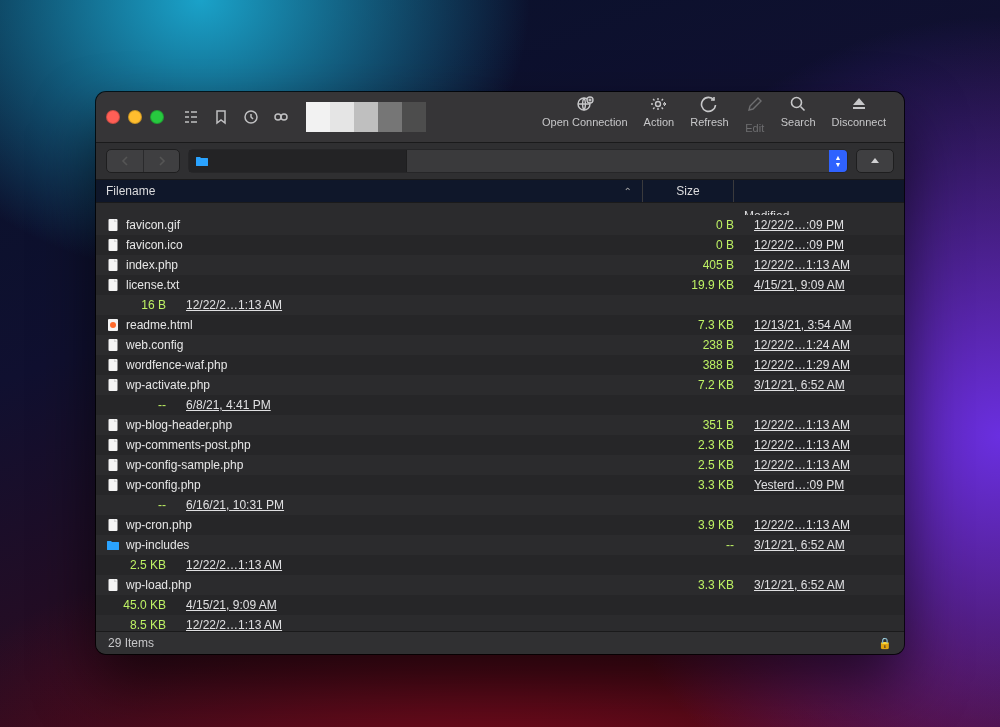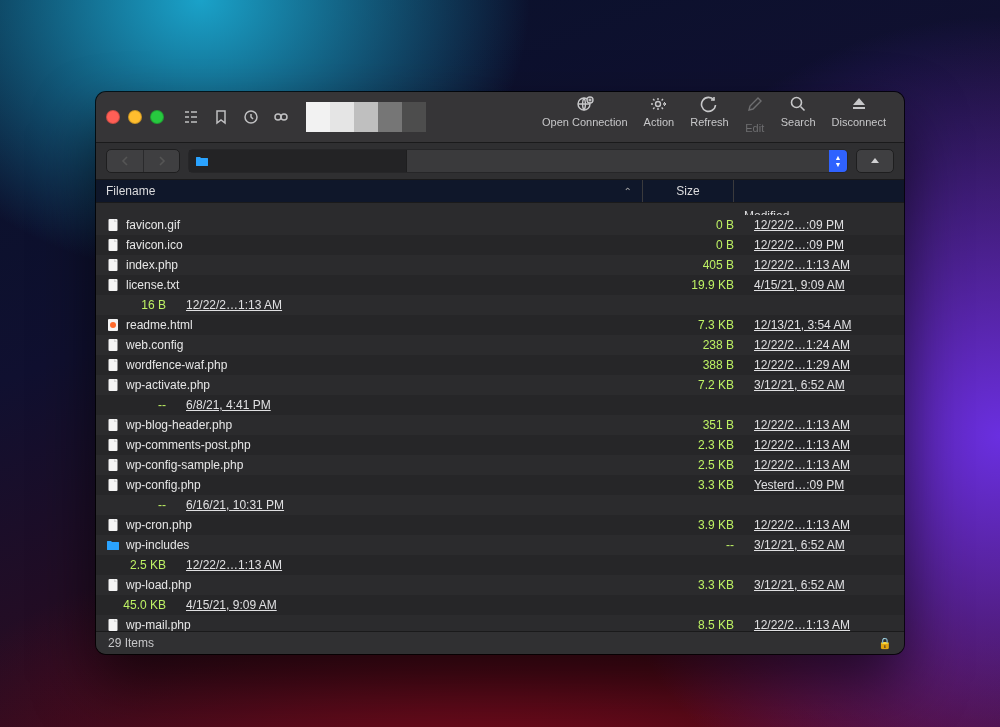--- a/index.html
+++ b/index.html
@@ -491,29 +491,20 @@
           <span>wp-load.php</span>
         </div>
         <div class="cell-size">3.3 KB</div>
         <div class="cell-mod">3/12/21, 6:52 AM</div>
       </div>
       <div class="row">
         <div class="cell-size">45.0 KB</div>
         <div class="cell-mod">4/15/21, 9:09 AM</div>
       </div>
       <div class="row">
-        <div class="cell-name">
-          <span class="file-ico">
-            <svg class="ic-doc" viewBox="0 0 14 14">
-              <rect x="2.5" y="1" width="9" height="12" rx="1"></rect>
-              <path d="M8 1v3h3z"></path>
-            </svg>
-          </span>
-          <span>wp-mail.php</span>
-        </div>
         <div class="cell-size">8.5 KB</div>
         <div class="cell-mod">12/22/2…1:13 AM</div>
       </div>
     </div>
 
   <div class="statusbar">
     <span>29 Items</span>
     <span class="lockglyph">🔒</span>
   </div>
 

